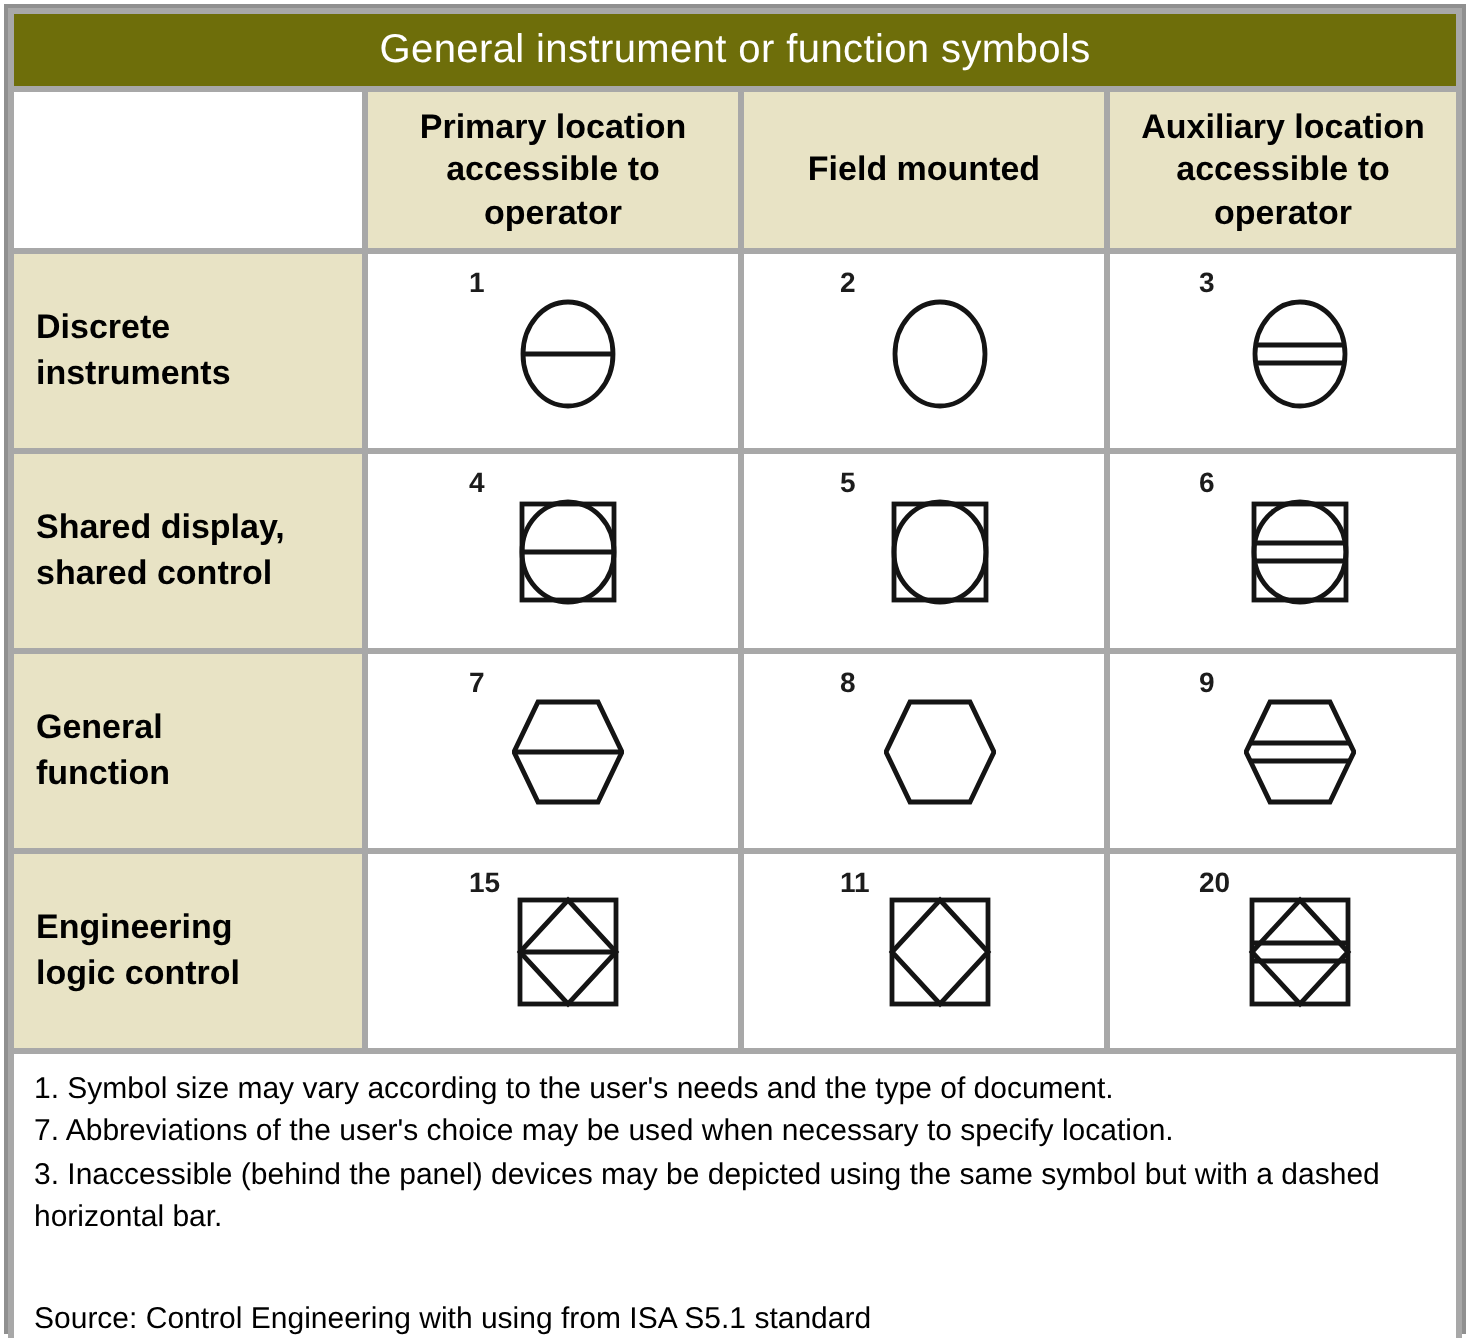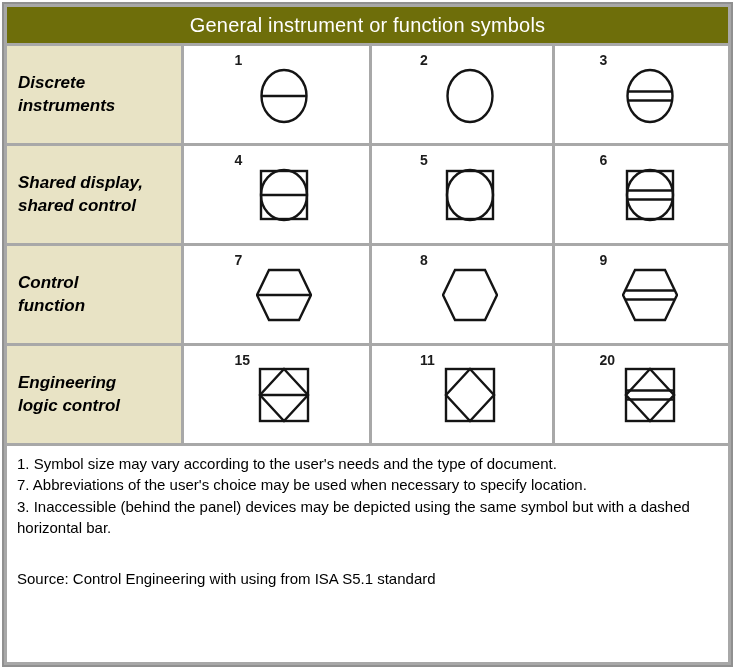--- a/index.html
+++ b/index.html
@@ -39,21 +39,21 @@
   td.corner-cell{background:var(--cell-bg);}
   td.col-header{
     background:var(--header-bg);
     font-weight:700;font-size:17px;line-height:1.25;
     text-align:center;padding:4px 8px;
   }
   tr.data-row{height:97px;}
   td.row-label{
     background:var(--header-bg);
     font-weight:700;font-size:17px;line-height:1.3;
-    text-align:left;padding:0 36px 0 11px;font-style:italic;
+    text-align:left;padding:0 36px 0 11px;
   }
   td.sym-cell{text-align:center;}
   .sym{position:relative;width:88px;height:80px;margin:0 auto;}
   .sym-num{
     position:absolute;left:2px;top:-3px;
     font-size:14px;font-weight:700;color:#1c1c1c;
   }
   .sym svg{position:absolute;left:24px;top:8px;}
   td.footer-cell{
     text-align:left;vertical-align:top;
@@ -73,20 +73,26 @@
         <col style="width:184px">
         <col style="width:179px">
         <col style="width:172px">
   </colgroup>
 
   <tbody>
         <tr>
     <td class="title-cell" colspan="4">General instrument or function symbols</td>
   </tr>
 
+  <tr class="header-row">
+    <td class="corner-cell"></td>
+    <td class="col-header">Primary location accessible to operator</td>
+    <td class="col-header">Field mounted</td>
+    <td class="col-header">Auxiliary location accessible to operator</td>
+  </tr>
 
   <tr class="data-row">
     <td class="row-label">Discrete instruments</td>
     <td class="sym-cell">
       <div class="sym">
         <span class="sym-num">1</span>
         <svg viewBox="0 0 56 64" width="56" height="64">
                 <defs>
                   <clipPath id="symclip0">
                     <ellipse cx="28" cy="33" rx="22.5" ry="26"></ellipse>
@@ -180,21 +186,21 @@
                 <g clip-path="url(#symclip5)">
                   <line x1="0" y1="27.5" x2="56" y2="27.5" stroke="#141414" stroke-width="2.6"></line>
                   <line x1="0" y1="36.5" x2="56" y2="36.5" stroke="#141414" stroke-width="2.6"></line>
                 </g>
               </svg>
       </div>
     </td>
   </tr>
 
   <tr class="data-row">
-    <td class="row-label">Control function</td>
+    <td class="row-label">General function</td>
     <td class="sym-cell">
       <div class="sym">
         <span class="sym-num">7</span>
         <svg viewBox="0 0 56 64" width="56" height="64">
                 <defs>
                   <clipPath id="symclip6">
                     <polygon points="1,32 13,7 43,7 55,32 43,57 13,57"></polygon>
                   </clipPath>
                 </defs>
                 <polygon points="1,32 13,7 43,7 55,32 43,57 13,57" fill="none" stroke="#141414" stroke-width="2.4"></polygon>

